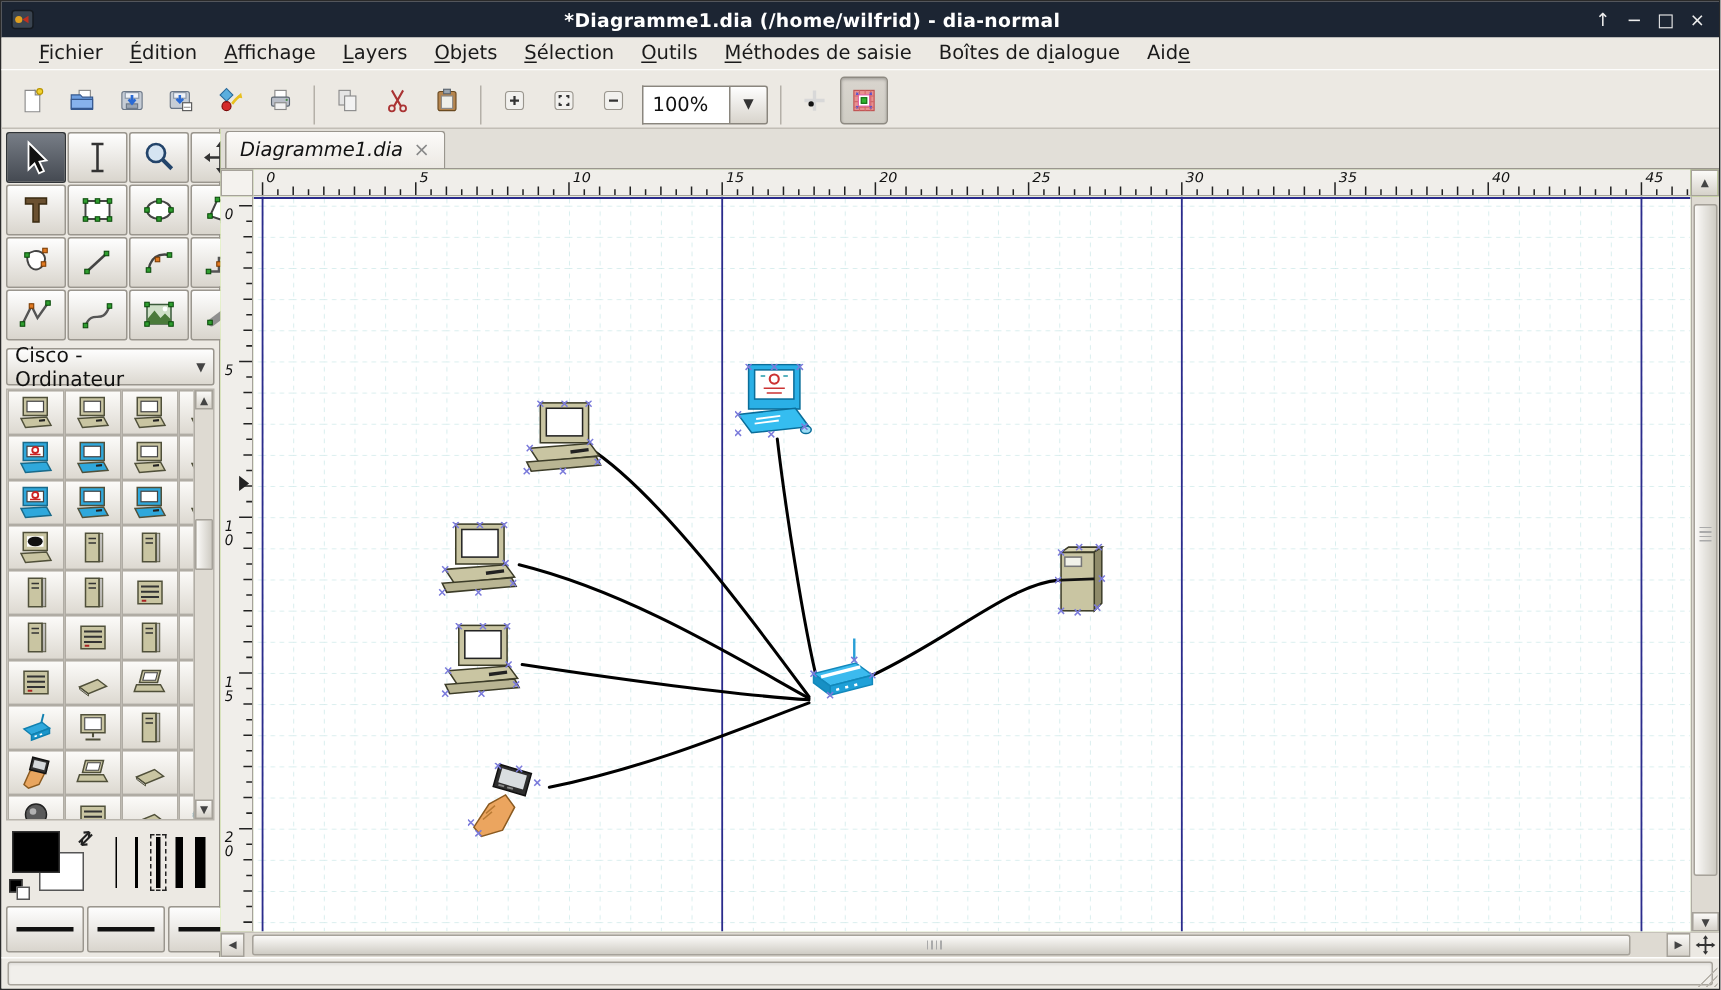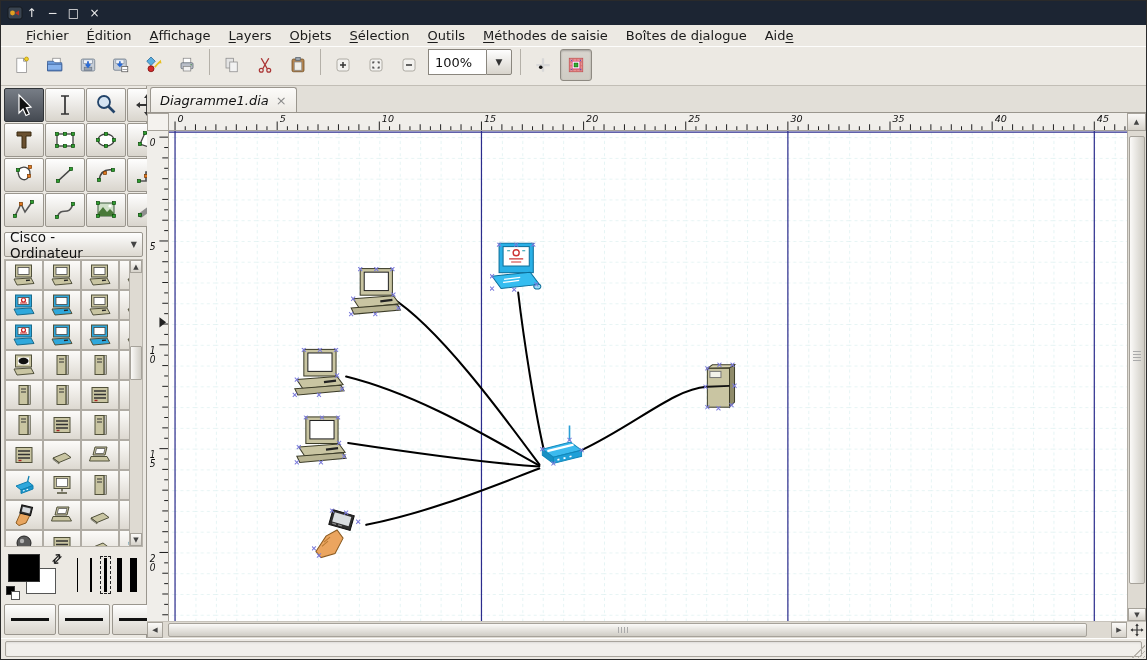--- a/index.html
+++ b/index.html
@@ -10,21 +10,21 @@
   .titlebar{height:24px;background:#1c2533;color:#fff;display:flex;align-items:center;padding:0 6px;flex:none;}
   .titlebar .apicon{width:16px;height:16px;flex:none;}
   .titlebar .title{flex:1;text-align:center;font-weight:bold;font-size:12.5px;letter-spacing:.2px;white-space:nowrap;overflow:hidden;}
   .wctrls{display:flex;gap:4px;flex:none;}
   .wctrl{width:17px;height:17px;display:flex;align-items:center;justify-content:center;font-size:12px;color:#eee;cursor:default;}
   
   .menubar{height:22px;display:flex;align-items:center;padding-left:16px;font-size:13px;color:#1a1a1a;background:#ece9e3;border-bottom:1px solid #fdfdfc;flex:none;}
   .menu-item{padding:2px 9px;white-space:nowrap;}
   .menu-item u{text-underline-offset:2px;}
   
-  .toolbar{height:39px;display:flex;align-items:flex-start;padding:2px 5px;gap:1px;background:#ece9e3;border-bottom:1px solid #c2beb6;flex:none;}
+  .toolbar{height:39px;display:flex;align-items:flex-end;padding:2px 5px;gap:1px;background:#ece9e3;border-bottom:1px solid #c2beb6;flex:none;}
   .tbtn{width:32px;height:32px;border:1px solid transparent;border-radius:3px;display:flex;align-items:center;justify-content:center;background:transparent;}
   .tbtn.toggle-active{background:linear-gradient(#d9d5ce,#cfccc4);border:1px solid #8e8a82;box-shadow:inset 0 1px 2px rgba(0,0,0,.25);}
   .tsep{width:1px;height:26px;background:#b4b0a8;margin:0 5px;flex:none;}
   .zoomwrap{display:flex;align-items:center;margin:0 2px;}
   .zoomentry{width:58px;height:26px;border:1px solid #8a867e;border-right:none;background:#fff;font-size:13px;padding:0 6px;font-family:inherit;color:#111;}
   .zoomarrow{width:26px;height:26px;border:1px solid #8a867e;background:linear-gradient(#fefefe,#d8d4cc);display:flex;align-items:center;justify-content:center;font-size:9px;color:#333;border-radius:0 2px 2px 0;}
   
   .main{flex:1;display:flex;min-height:0;}
   
   .toolbox{width:146px;flex:none;background:#ece9e3;border-right:1px solid #9a968e;display:flex;flex-direction:column;padding:2px 3px 0 3px;}
@@ -416,20 +416,21 @@
         <path d="M8,8 L12,5.5 L12,10.5 Z" fill="#c03020"></path>
       </symbol>
 </defs>
 </svg>
 
 <div class="window">
   <div class="titlebar">
     <svg class="apicon" viewBox="0 0 16 16">
         <use href="#ic-dia-app"></use>
       </svg>
+    <div class="title">*Diagramme1.dia (/home/wilfrid) - dia-normal</div>
     <div class="wctrls" id="wctrls">
         <span class="wctrl">↑</span>
         <span class="wctrl">−</span>
         <span class="wctrl">□</span>
         <span class="wctrl">×</span>
       </div>
   </div>
 
   <div class="menubar" id="menubar">
       <span class="menu-item"><u>F</u>ichier</span>

